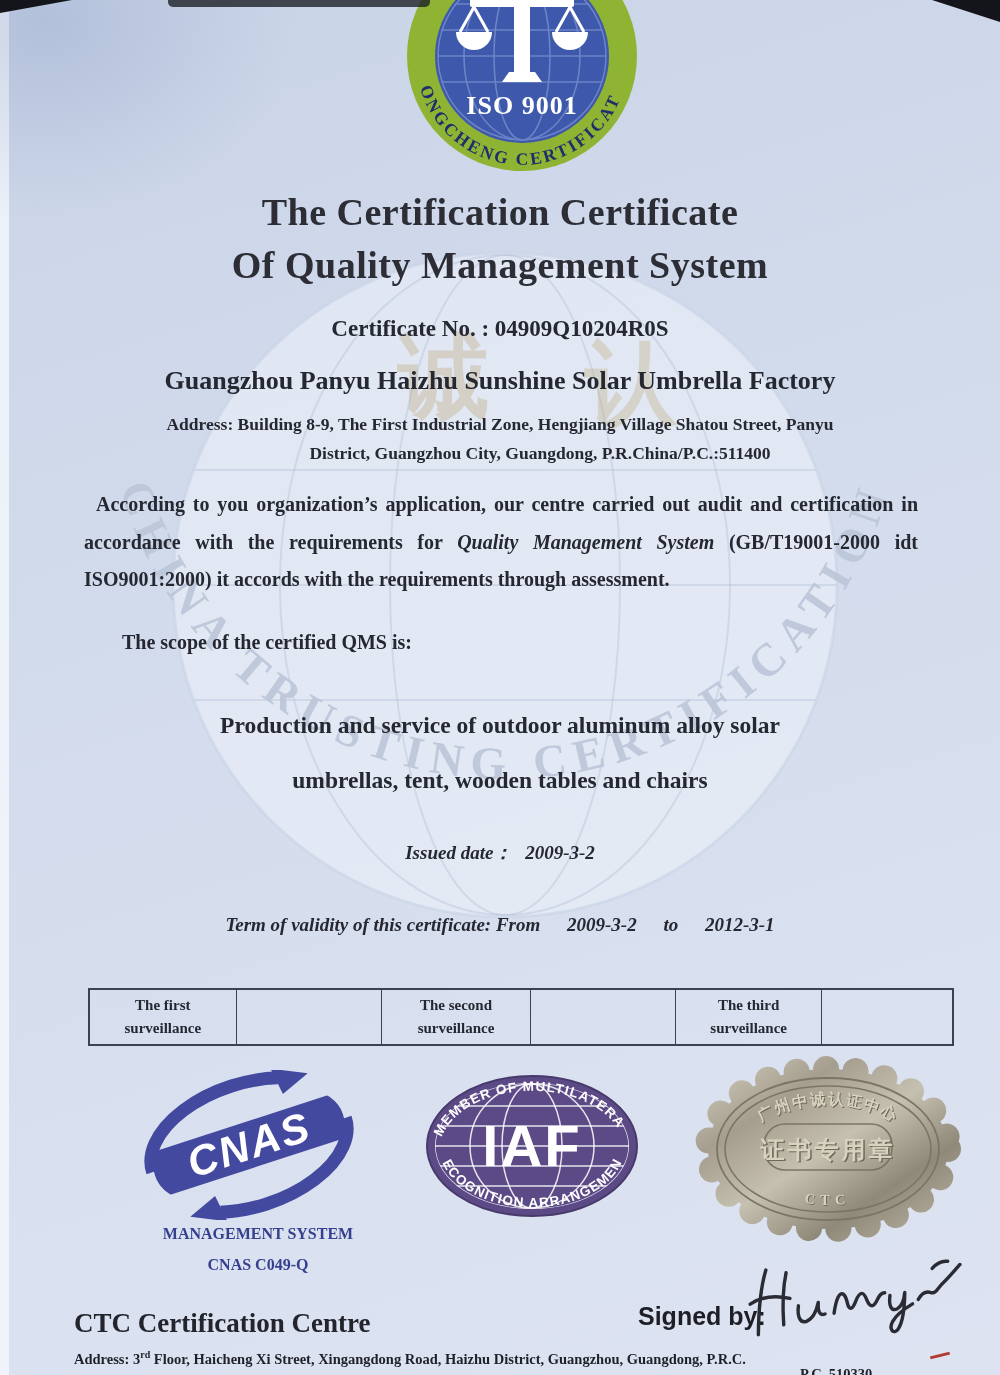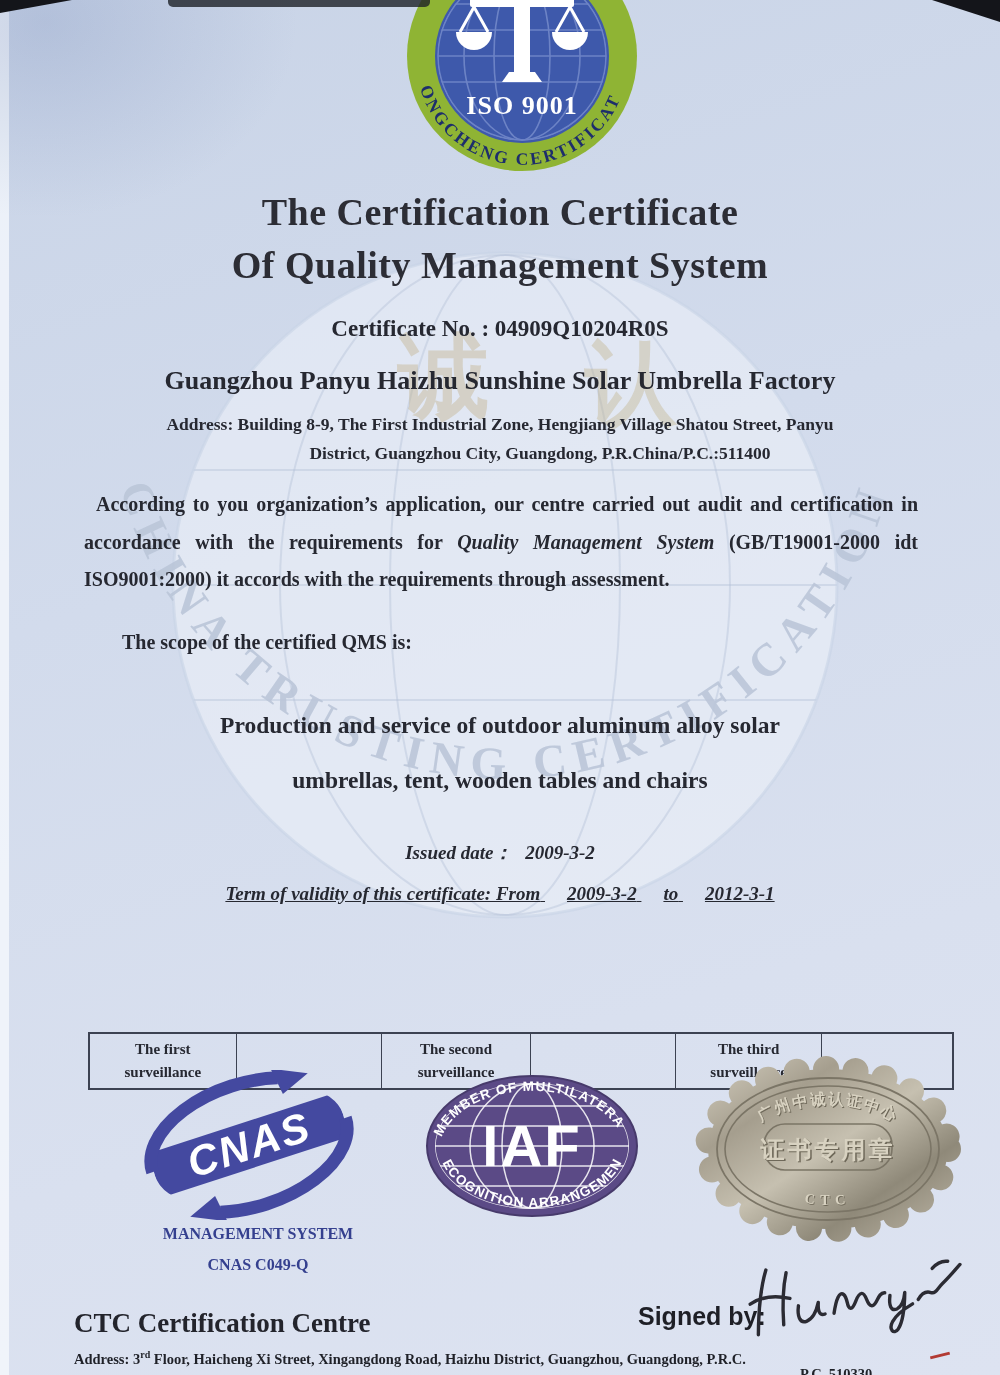--- a/index.html
+++ b/index.html
@@ -18,25 +18,25 @@
   .title{top:186px;font-size:38px;font-weight:800;letter-spacing:.5px;color:#2c2d35;line-height:53px;}
   .certno{top:316px;font-size:23px;font-weight:700;}
   .company{top:366px;font-size:26px;font-weight:700;}
   .addr{font-size:17.5px;font-weight:700;line-height:29px;}
   .bodypara{left:84px;top:486px;width:834px;font-size:20px;font-weight:700;line-height:37.5px;
     text-align:justify;text-indent:12px;}
   .scopeintro{left:122px;top:631px;font-size:20px;font-weight:700;}
   .scope1{top:712px;font-size:23.5px;font-weight:700;}
   .scope2{top:767px;font-size:23.5px;font-weight:700;}
   .issued{top:840px;font-size:19px;font-weight:700;font-style:italic;}
-  .validity{top:883px;font-size:19px;font-weight:700;font-style:italic;text-decoration:underline;}
+  .validity{top:914px;font-size:19px;font-weight:700;font-style:italic;}
   .validity .gap{margin-left:22px;}
   
   .stable{left:88px;top:988px;width:862px;height:54px;display:grid;
-    grid-template-columns:1fr 1fr 1.02fr 1fr 1fr .9fr;border:2px solid #3c4252;background:transparent;margin-top:44px;}
+    grid-template-columns:1fr 1fr 1.02fr 1fr 1fr .9fr;border:2px solid #3c4252;background:transparent;}
   .stable .cell{border-left:1.6px solid #3c4252;display:flex;align-items:center;justify-content:center;
     text-align:center;font-size:15px;font-weight:700;line-height:1.55;padding:2px 6px;}
   .stable .cell:first-child{border-left:none;}
   
   .cnas-wrap{left:120px;top:1070px;}
   .cnas-lines{left:58px;top:1218px;width:400px;font-size:16px;font-weight:700;color:#35408f;line-height:31px;text-align:center;}
   .iaf-wrap{left:424px;top:1072px;}
   .seal-wrap{left:690px;top:1050px;}
   
   .centre{left:74px;top:1308px;font-size:27px;font-weight:700;color:#23242c;}

